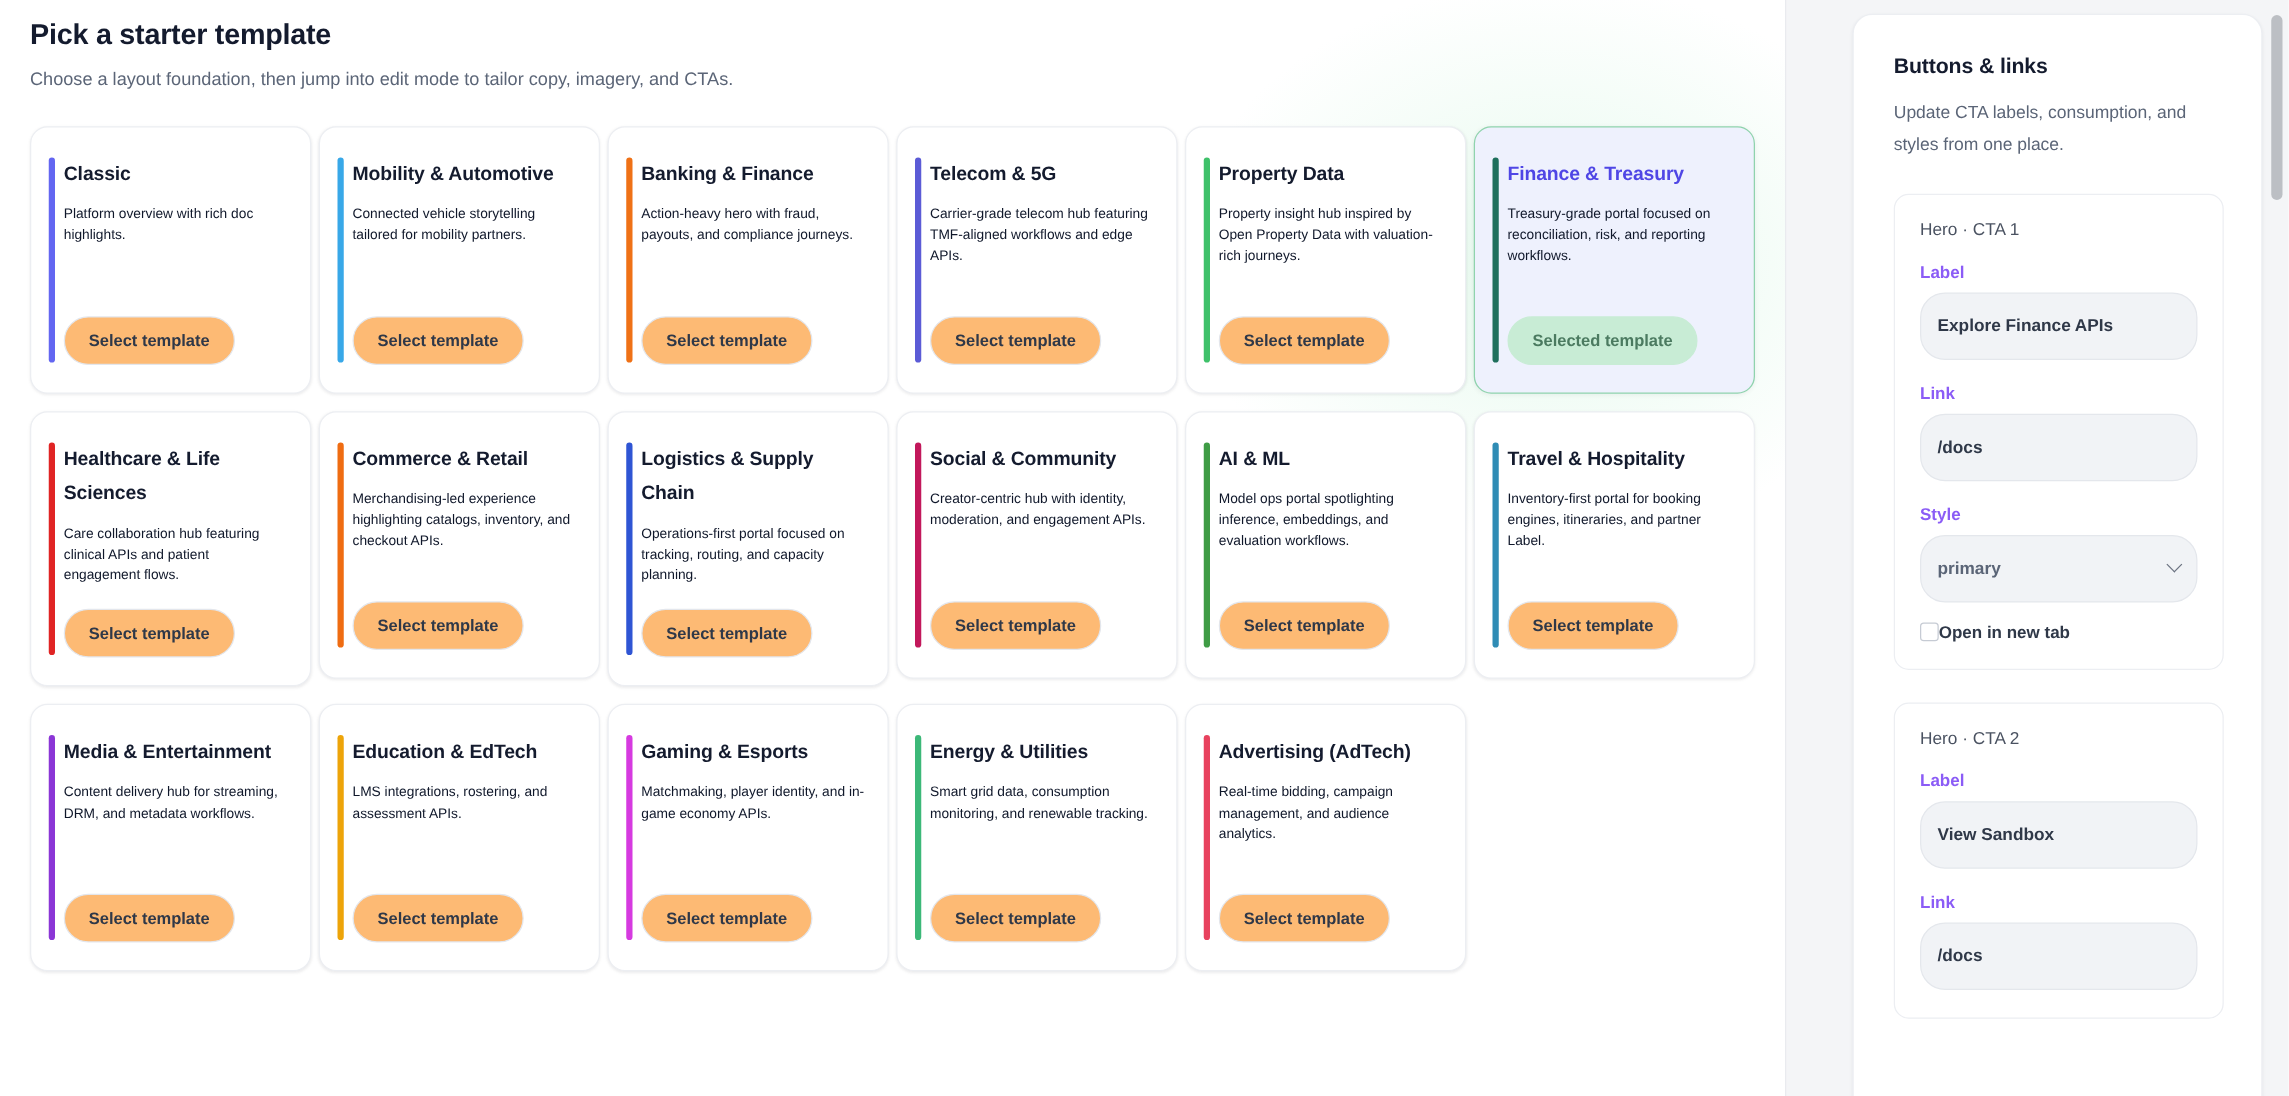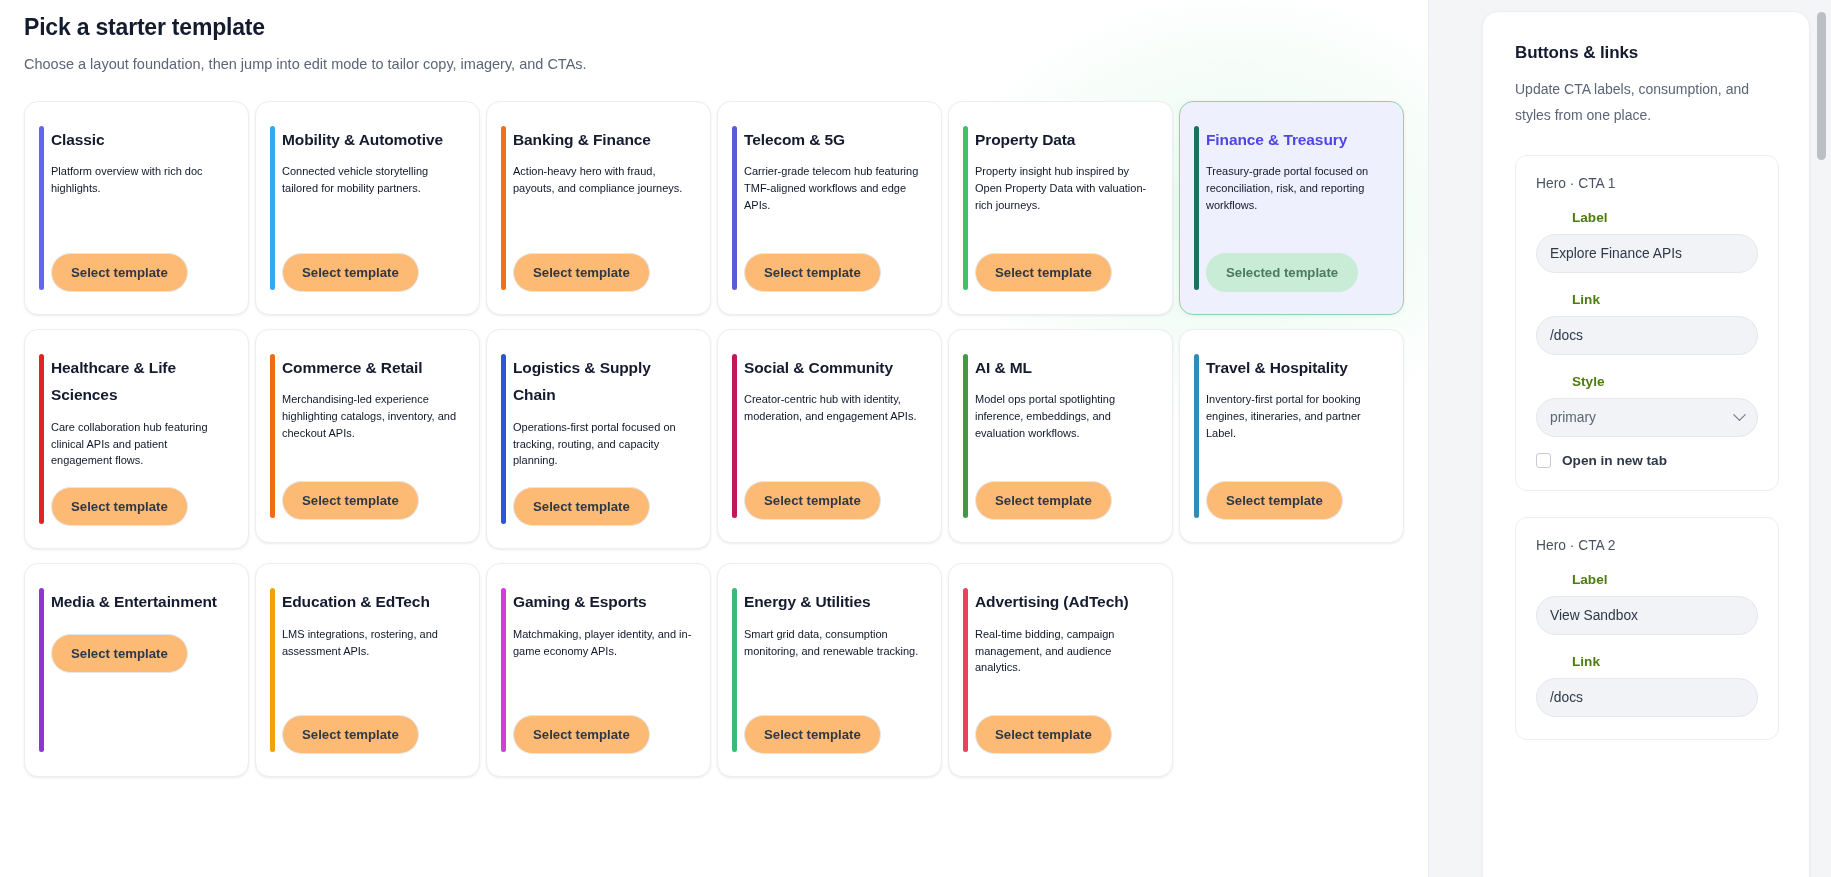--- a/index.html
+++ b/index.html
@@ -104,38 +104,38 @@
 
   .field-group {
     margin-top: 26px;
     border: 1px solid #eceef2;
     border-radius: 12px;
     padding: 20px 20px 22px 20px;
   }
   .group-heading { font-size: 13.8px; color: #4a5261; }
   .field-label {
     margin-top: 19px; margin-bottom: 9px;
-    font-size: 13.6px; font-weight: 700; color: #4d7c0f; margin-left: 36px;
+    font-size: 13.6px; font-weight: 700; color: #8b5cf6;
   }
   .text-input, .select-input {
-    width: 100%; height: 39px;
+    width: 100%; height: 54px;
     background: #f1f3f6;
     border: 1px solid #e4e7ec;
     border-radius: 20px;
     padding: 0 13px;
     font-family: inherit; font-size: 13.8px; color: #2f3848;
-    display: flex; align-items: center;
+    display: flex; align-items: center; font-weight: bold;
   }
   .select-input { justify-content: space-between; color: #5b6577; }
   .chev {
     width: 9px; height: 9px;
     border-right: 1.8px solid #6b7280; border-bottom: 1.8px solid #6b7280;
     transform: rotate(45deg) translate(-2px,-2px);
   }
-  .check-row { margin-top: 16px; display: flex; align-items: center; gap: 11px; }
+  .check-row { margin-top: 16px; display: flex; align-items: center; }
   .checkbox {
     width: 15px; height: 15px;
     border: 1.5px solid #c6cbd4; border-radius: 3px; background: #fff;
     flex: 0 0 auto; cursor: pointer;
   }
   .check-label { font-size: 13.6px; font-weight: 700; color: #2f3848; }
 
   .rail-scrollbar {
     position: absolute; top: 6px; right: 5px;
     width: 9px; height: 860px;
@@ -249,20 +249,21 @@
             <span class="accent" style="background: rgb(47, 140, 181);"></span>
             <div class="card-title">Travel &amp; Hospitality</div>
             <div class="card-desc">Inventory-first portal for booking engines, itineraries, and partner Label.</div>
             <button class="card-btn">Select template</button>
           </div>
         </div>
         <div class="cell">
           <div class="card">
             <span class="accent" style="background: rgb(139, 54, 214);"></span>
             <div class="card-title">Media &amp; Entertainment</div>
+            <div class="card-desc">Content delivery hub for streaming, DRM, and metadata workflows.</div>
             <button class="card-btn">Select template</button>
           </div>
         </div>
         <div class="cell">
           <div class="card">
             <span class="accent" style="background: rgb(237, 164, 9);"></span>
             <div class="card-title">Education &amp; EdTech</div>
             <div class="card-desc">LMS integrations, rostering, and assessment APIs.</div>
             <button class="card-btn">Select template</button>
           </div>

